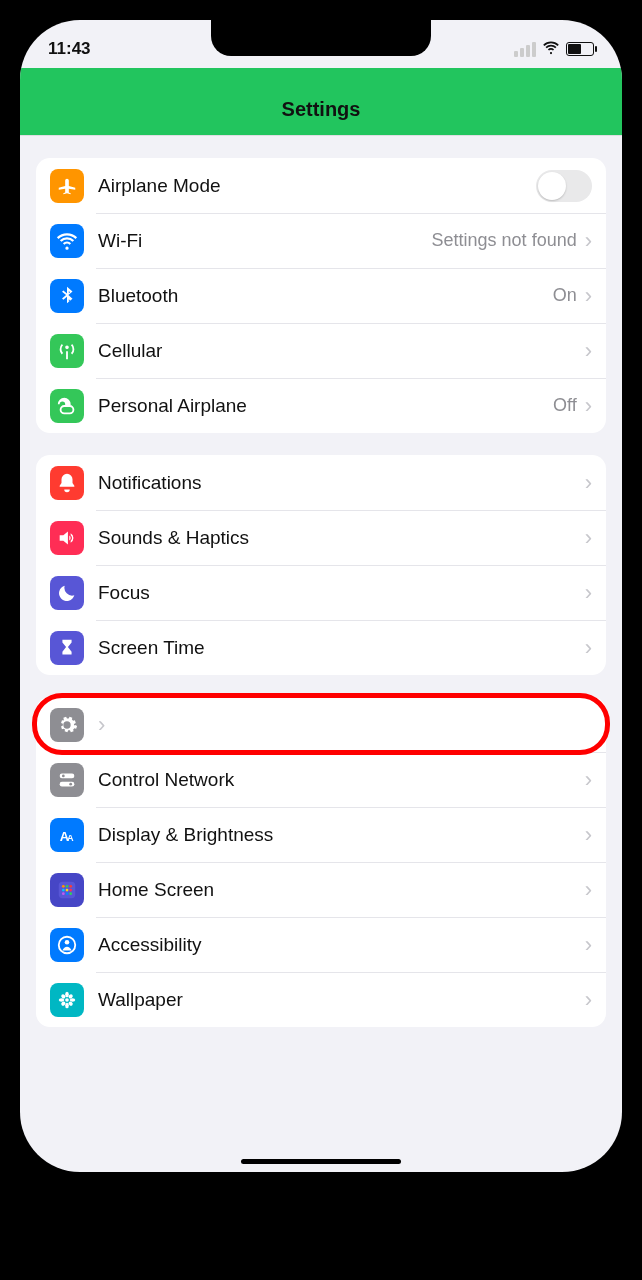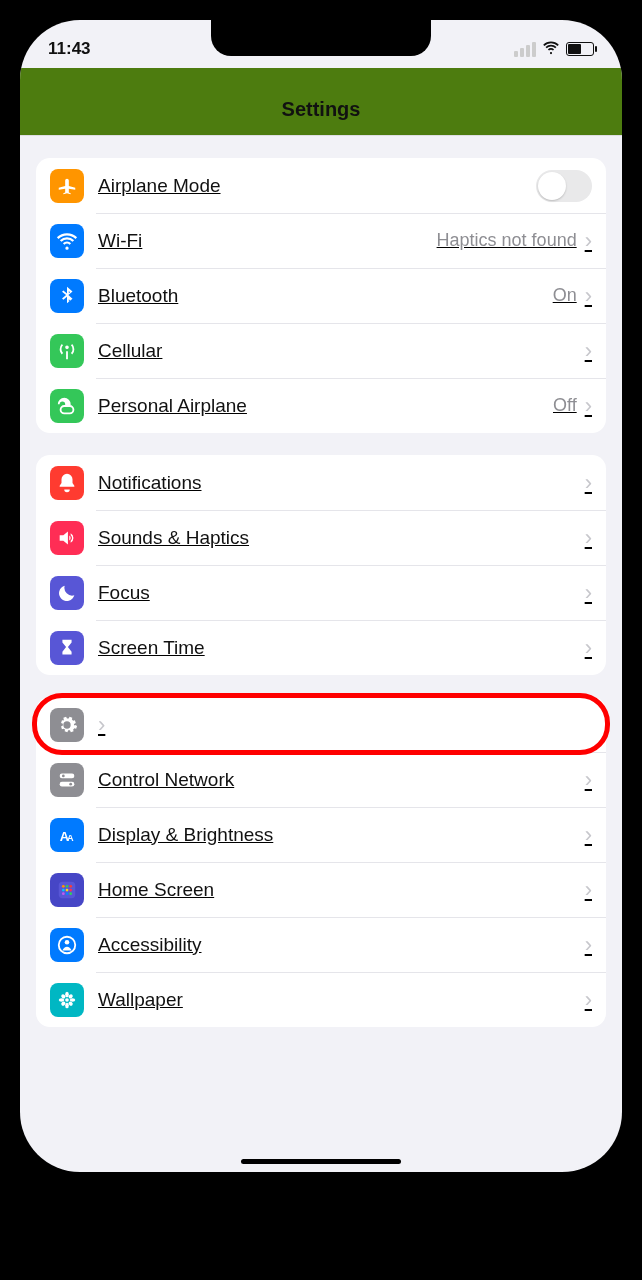--- a/index.html
+++ b/index.html
@@ -54,36 +54,35 @@
   .sig-bars span:nth-child(1){height:6px;} .sig-bars span:nth-child(2){height:9px;}
   .sig-bars span:nth-child(3){height:12px;} .sig-bars span:nth-child(4){height:15px;}
   .battery {
     width: 28px; height: 14px; border: 1.5px solid #111; border-radius: 3px;
     position: relative; display: inline-block;
   }
   .battery::after { content:""; position:absolute; right:-4px; top:3px; width:2.5px; height:6px; background:#111; border-radius:1px;}
   .battery .fill { position:absolute; left:1px; top:1px; bottom:1px; width:50%; background:#111; border-radius:1px;}
 
   .nav-title {
-    background: #4d7c0f;
+    background: #22c55e;
     border-bottom: 1px solid #dedee2;
     padding: 30px 16px 14px;
     text-align: center;
     font-size: 20px;
     font-weight: 700;
     color: #111;
   }
 
   .section {
     margin: 22px 16px 0;
     background: #fff;
     border-radius: 14px;
     overflow: visible;
     position: relative;
-    text-decoration: underline;
   }
   .row {
     display: flex;
     align-items: center;
     min-height: 55px;
     padding: 8px 14px;
     position: relative;
   }
   .row + .row::before {
     content: "";
@@ -191,21 +190,21 @@
               <span class="knob"></span>
             </span>
           </div>
           <div class="row">
             <span class="icon bg-blue">
               <svg viewBox="0 0 24 24" fill="#fff">
                 <path d="M12 18a1.8 1.8 0 100 3.6 1.8 1.8 0 000-3.6zm-4.5-3.5a6.4 6.4 0 019 0l-1.7 1.7a4 4 0 00-5.6 0L7.5 14.5zM4.2 11.2a11 11 0 0115.6 0L18 12.9a8.6 8.6 0 00-12 0l-1.8-1.7zM1 8a15.6 15.6 0 0122 0l-1.7 1.7a13.2 13.2 0 00-18.6 0L1 8z"></path>
               </svg>
             </span>
             <span class="label">Wi-Fi</span>
-            <span class="detail">Haptics not found</span>
+            <span class="detail">Settings not found</span>
             <span class="chevron">›</span>
           </div>
           <div class="row">
             <span class="icon bg-blue">
               <svg viewBox="0 0 24 24" fill="#fff">
                 <path d="M12 2l6 5-4.5 4 4.5 4-6 5v-7.2L8 16l-1.4-1.3L11 11 6.6 7.3 8 6l4 3.2V2zm2 4.5V9l1.3-1L14 6.5zm0 9V18l1.3-1.2L14 15.5z"></path>
               </svg>
             </span>
             <span class="label">Bluetooth</span>
             <span class="detail">On</span>

